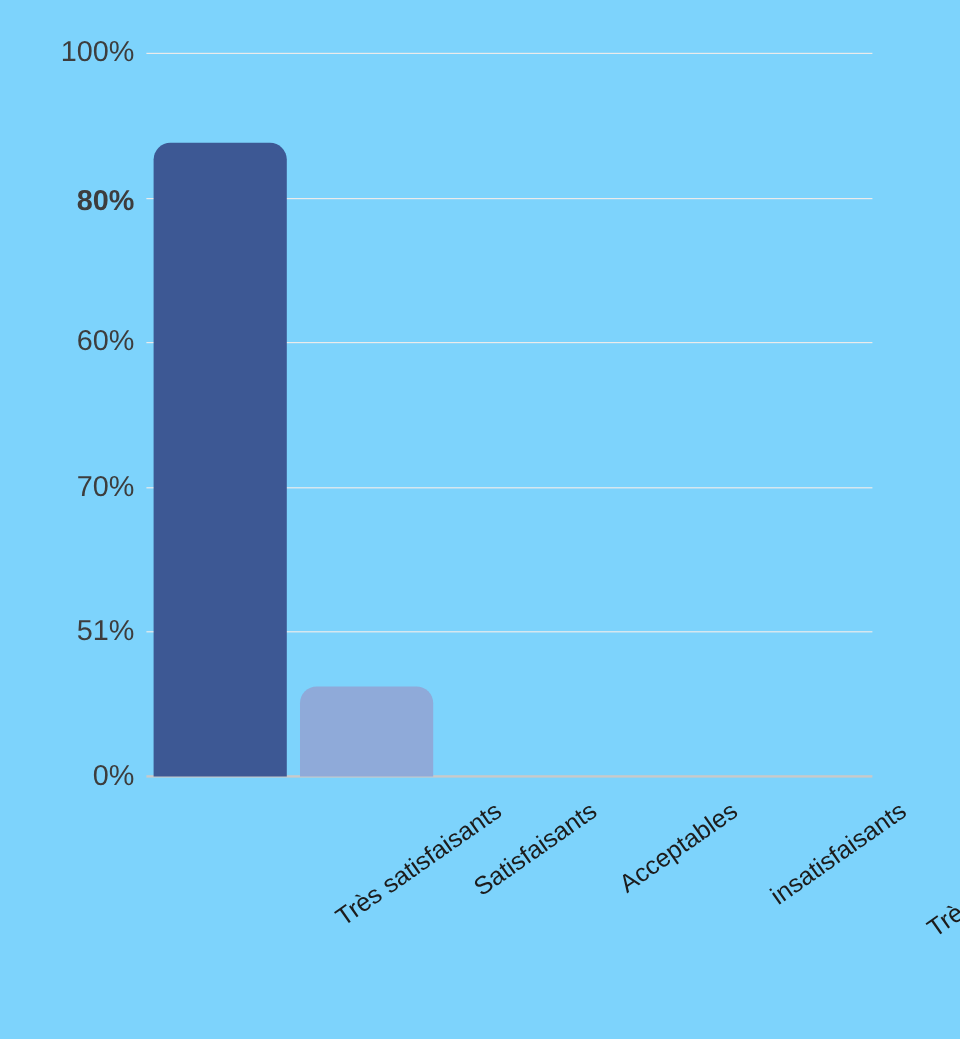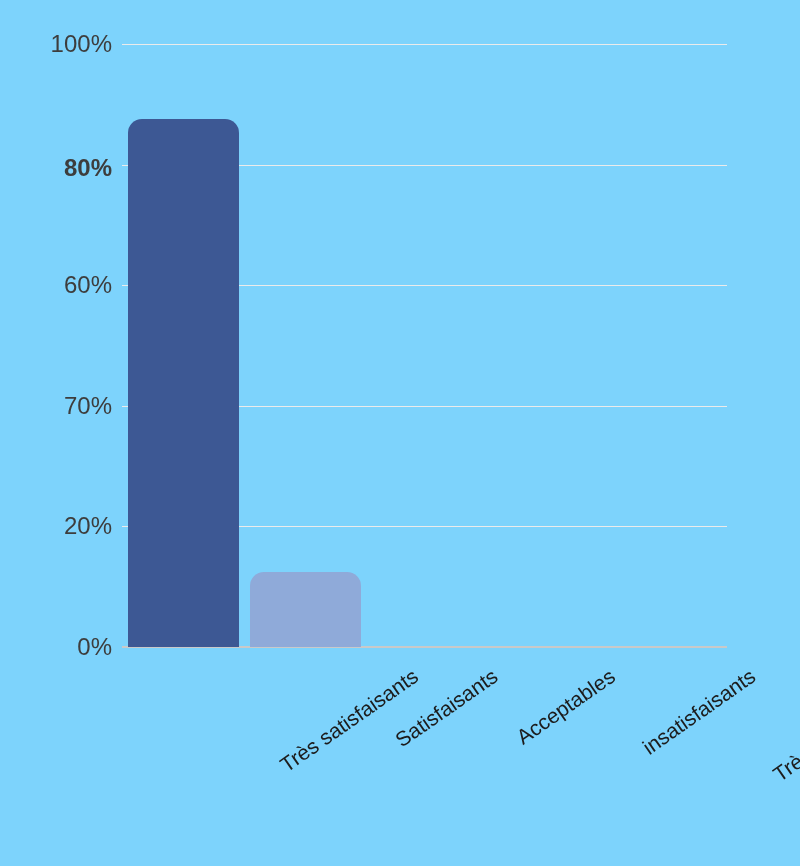--- a/index.html
+++ b/index.html
@@ -96,21 +96,21 @@
 </head>
 <body>
 
 <div id="chart-root">
 
   <div id="y-axis-labels">
     <div class="y-tick" style="top:0px;">100%</div>
     <div class="y-tick" style="top:124px;font-weight:bold;">80%</div>
     <div class="y-tick" style="top:241.2px;margin-left:16px;">60%</div>
     <div class="y-tick" style="top:361.8px;">70%</div>
-    <div class="y-tick" style="top:482.4px;">20%</div>
+    <div class="y-tick" style="top:482.4px;">51%</div>
     <div class="y-tick" style="top:603px;">0%</div>
   </div>
 
   <div id="plot-area">
     <div class="gridline" style="top:0px;"></div>
     <div class="gridline" style="top:120.6px;"></div>
     <div class="gridline" style="top:241.2px;"></div>
     <div class="gridline" style="top:361.8px;"></div>
     <div class="gridline" style="top:482.4px;"></div>
     <div class="gridline baseline" style="top:602px;"></div>

